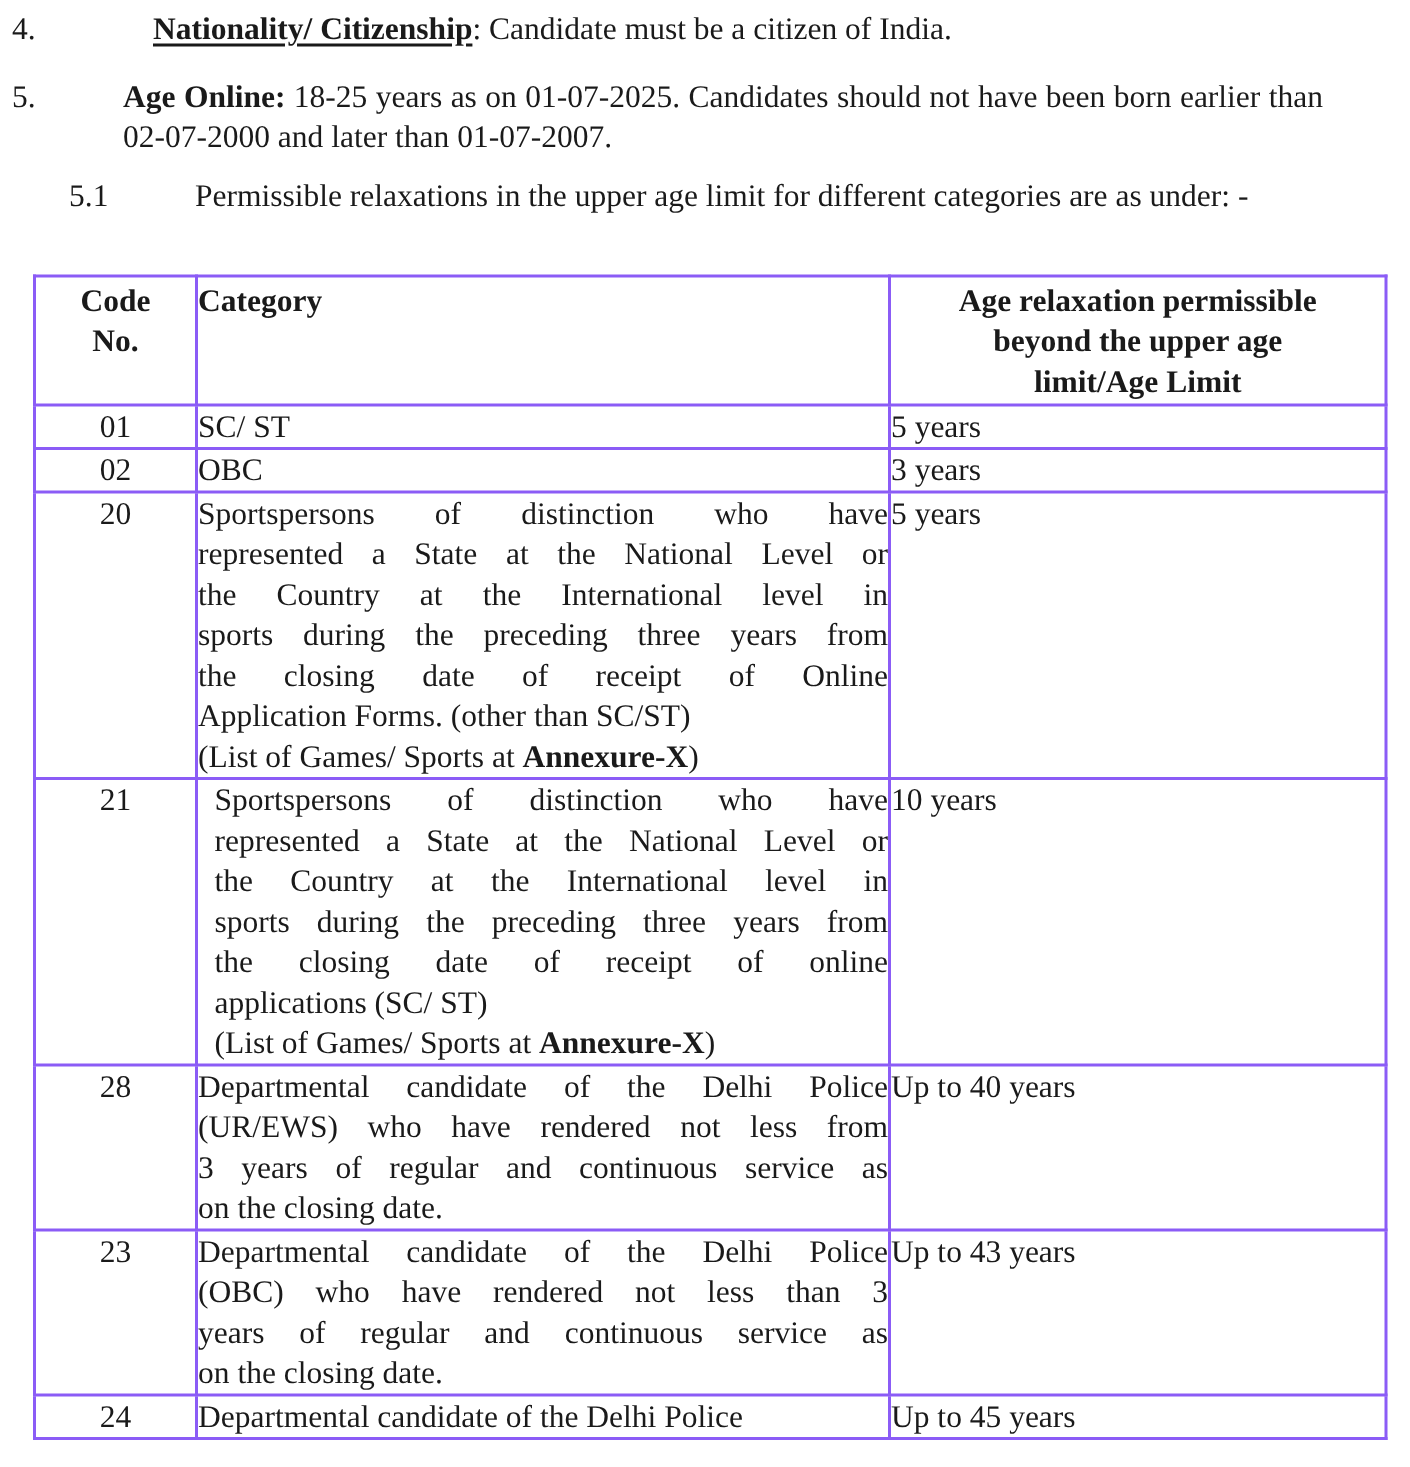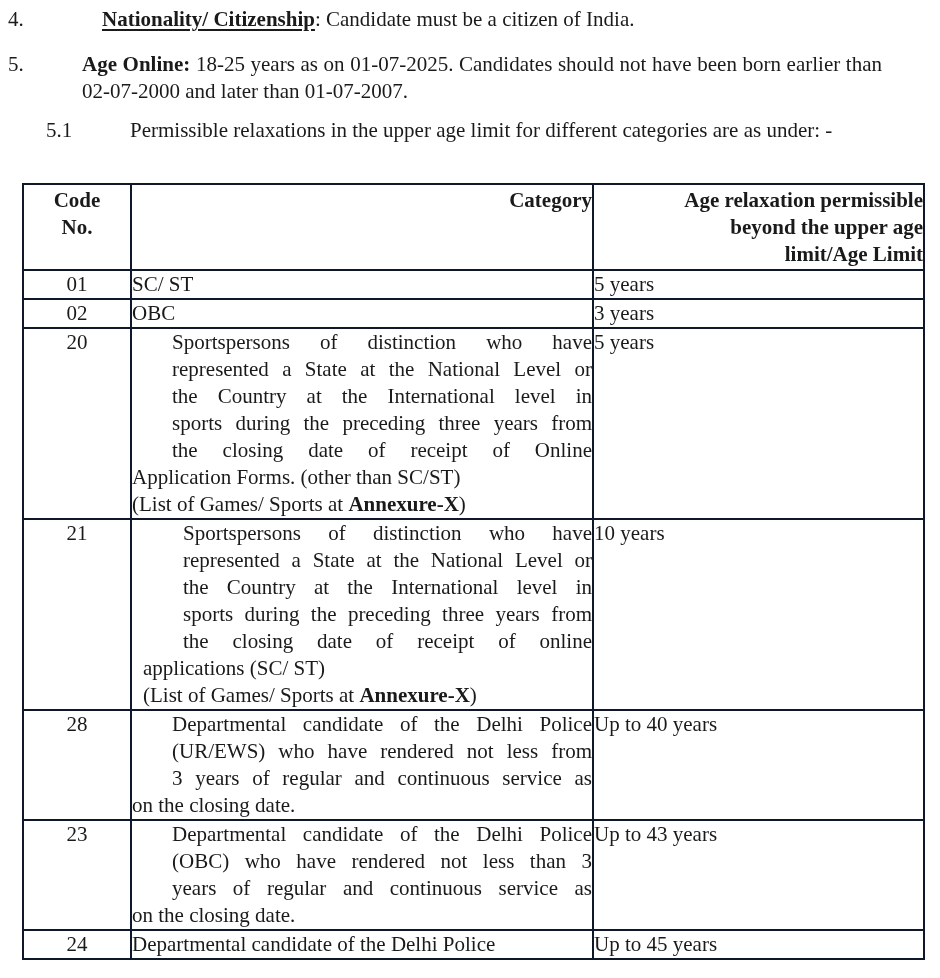--- a/index.html
+++ b/index.html
@@ -20,35 +20,35 @@
   .p51 .num { left: 46px; top: 0; }
   .p51 .txt { position: absolute; left: 118px; top: 0; width: 765px; text-align: justify; text-align-last: left; margin-left: 12px; }
   .b { font-weight: bold; }
   .u { text-decoration: underline; text-decoration-thickness: 2px; text-underline-offset: 3px; }
 
   table.relax {
     position: absolute; left: 22px; top: 183px; width: 901px;
     border-collapse: collapse; table-layout: fixed;
   }
   table.relax td, table.relax th {
-    border: 2px solid #0f172a; vertical-align: top; padding: 0;
+    border: 2px solid #8b5cf6; vertical-align: top; padding: 0;
   }
   table.relax th { font-weight: bold; font-size: 21px; line-height: 27px; padding-top: 2px; padding-bottom: 1px; }
   col.c1 { width: 108px; }
   col.c2 { width: 462px; }
   col.c3 { width: 331px; }
   th.h-code { text-align: center; }
-  th.h-cat { text-align: right; }
-  th.h-age { text-align: right; padding-left: 10px; }
+  th.h-cat { text-align: left; }
+  th.h-age { text-align: center; padding-left: 10px; }
   td.code { text-align: center; margin-left: 13px; }
   td.cat { padding-left: 17px; padding-right: 26px; text-align: justify; }
   td.cat.narrow { padding-left: 11px; }
   td.age { padding-left: 10px; margin-left: 20px; }
   .line { display: block; }
-  .just { text-align: justify; text-align-last: justify; padding-left: 40px; }
+  .just { text-align: justify; text-align-last: justify; }
   .left { text-align: left; text-align-last: left; }
 </style>
 </head>
 <body>
 
 <div class="para p4">
   <span class="num">4.</span>
   <span class="txt"><span class="b u">Nationality/ Citizenship</span><span>:</span><span> Candidate must be a citizen of India.</span></span>
 </div>
 

